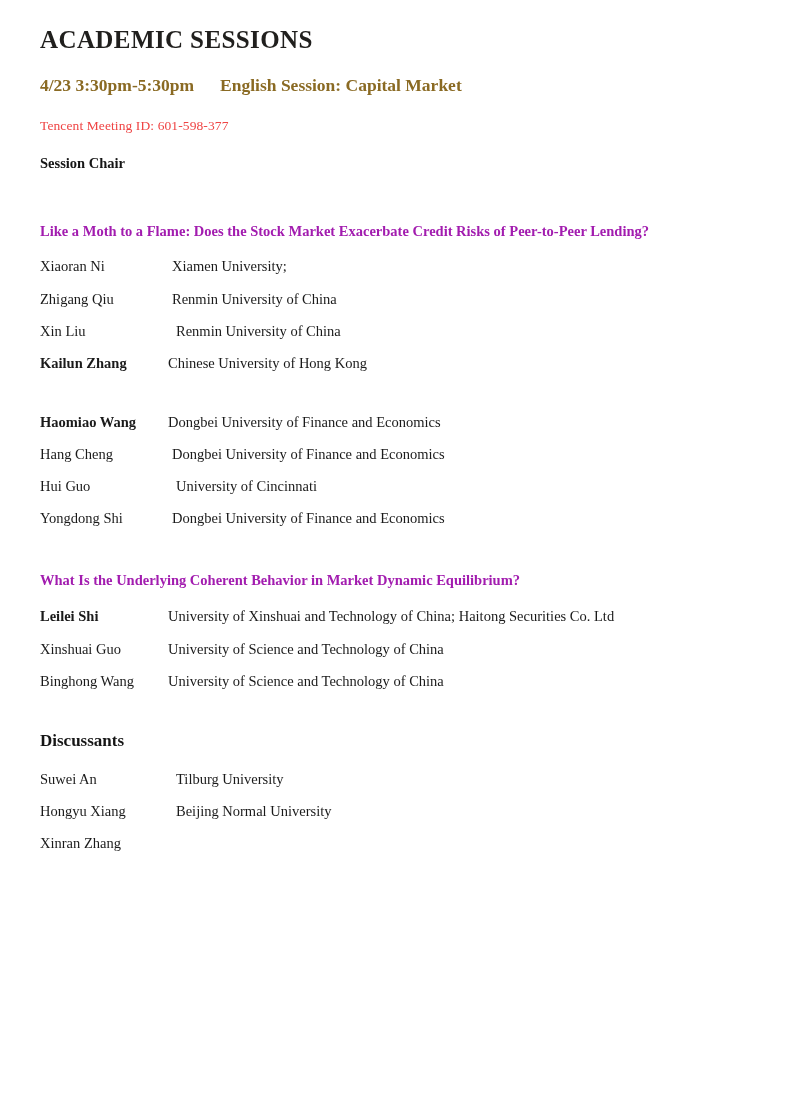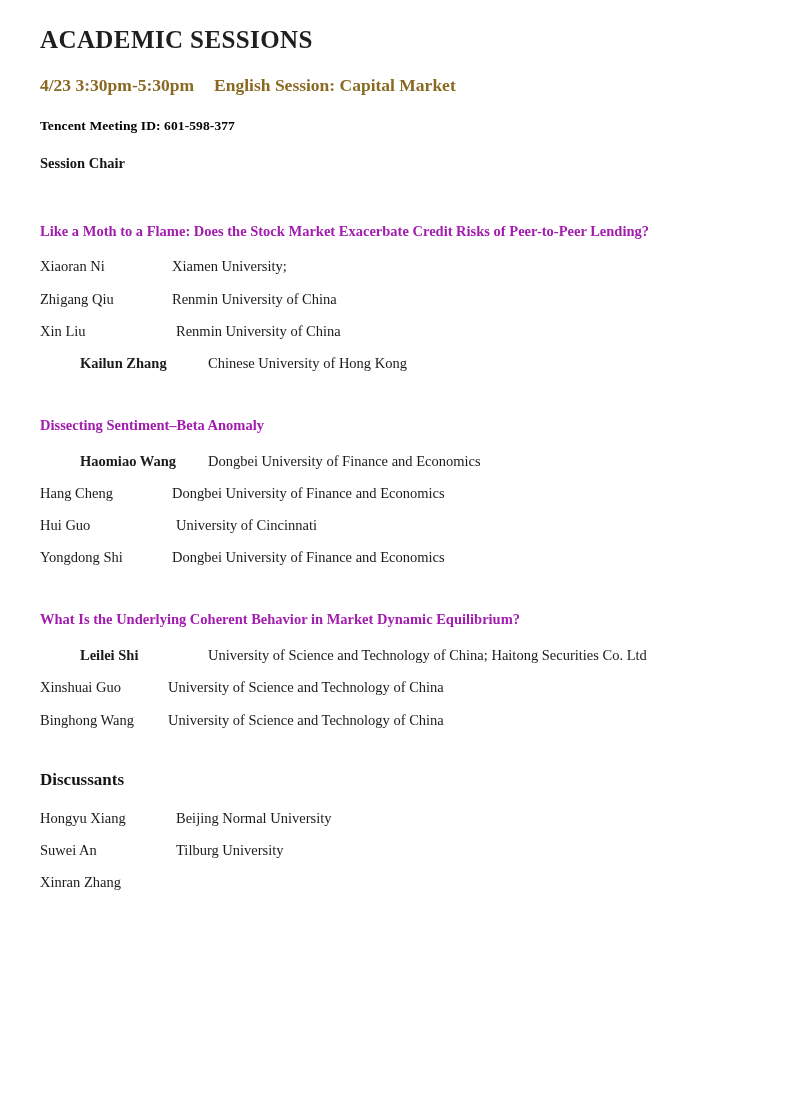--- a/index.html
+++ b/index.html
@@ -31,25 +31,25 @@
     line-height: 1.1;
   }
   .session-line {
     font-size: 17.5px;
     font-weight: bold;
     color: #8a6a23;
     margin: 0 0 22px 0;
     line-height: 1.2;
     white-space: nowrap;
   }
-  .session-line .sess-time { margin-right: 20px; }
+  .session-line .sess-time { margin-right: 26px; }
   .meeting-id {
     font-size: 13.5px;
-    font-weight: bold;
-    color: #000000;
+    font-weight: normal;
+    color: #ef4444;
     margin: 0 0 21px 0;
     letter-spacing: 0.1px;
   }
   .chair-heading {
     font-size: 14.5px;
     font-weight: bold;
     color: #151515;
     margin: 0 0 20px 0;
   }
   .paper-title {
@@ -69,21 +69,21 @@
     align-items: baseline;
     margin-bottom: 14px;
     font-size: 14.5px;
     line-height: 1.25;
   }
   .person-name {
     width: 128px;
     flex: 0 0 128px;
     color: #1a1a1a;
   }
-  .person-name.bold { font-weight: bold; margin-left: 40px; }
+  .person-name.bold { font-weight: bold; }
   .person-aff {
     color: #1a1a1a;
     white-space: nowrap;
   }
   .spacer-lg { height: 27px; }
   .discussants-heading {
     font-size: 17px;
     font-weight: bold;
     color: #151515;
     margin: 0 0 19px 0;
@@ -125,21 +125,20 @@
       <span class="person-aff ind-2">Renmin University of China</span>
     </div>
     <div class="person-row">
       <span class="person-name bold">Kailun Zhang</span>
       <span class="person-aff">Chinese University of Hong Kong</span>
     </div>
   </div>
 
   <div class="spacer-lg"></div>
 
-  <div class="paper-title nowrap">Dissecting Sentiment–Beta Anomaly</div>
 
   <div class="group">
     <div class="person-row">
       <span class="person-name bold">Haomiao Wang</span>
       <span class="person-aff">Dongbei University of Finance and Economics</span>
     </div>
     <div class="person-row">
       <span class="person-name">Hang Cheng</span>
       <span class="person-aff ind-1">Dongbei University of Finance and Economics</span>
     </div>
@@ -153,43 +152,43 @@
     </div>
   </div>
 
   <div class="spacer-lg"></div>
 
   <div class="paper-title nowrap">What Is the Underlying Coherent Behavior in Market Dynamic Equilibrium?</div>
 
   <div class="group">
     <div class="person-row">
       <span class="person-name bold">Leilei Shi</span>
-      <span class="person-aff">University of Science and Technology of China; Haitong Securities Co. Ltd</span>
+      <span class="person-aff">University of Xinshuai and Technology of China; Haitong Securities Co. Ltd</span>
     </div>
     <div class="person-row">
       <span class="person-name">Xinshuai Guo</span>
       <span class="person-aff">University of Science and Technology of China</span>
     </div>
     <div class="person-row">
       <span class="person-name">Binghong Wang</span>
       <span class="person-aff">University of Science and Technology of China</span>
     </div>
   </div>
 
   <div class="spacer-lg"></div>
 
   <div class="discussants-heading">Discussants</div>
 
   <div class="group">
     <div class="person-row">
+      <span class="person-name">Suwei An</span>
+      <span class="person-aff ind-2">Tilburg University</span>
+    </div>
+    <div class="person-row">
       <span class="person-name">Hongyu Xiang</span>
       <span class="person-aff ind-2">Beijing Normal University</span>
-    </div>
-    <div class="person-row">
-      <span class="person-name">Suwei An</span>
-      <span class="person-aff ind-2">Tilburg University</span>
     </div>
     <div class="person-row">
       <span class="person-name">Xinran Zhang</span>
     </div>
   </div>
 
 </div>
 
 </body></html>

